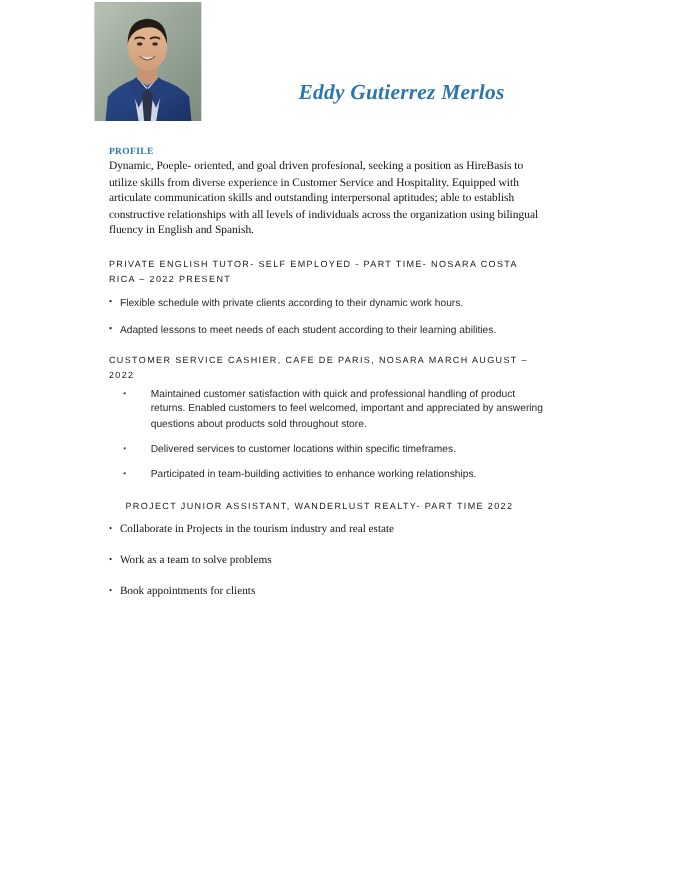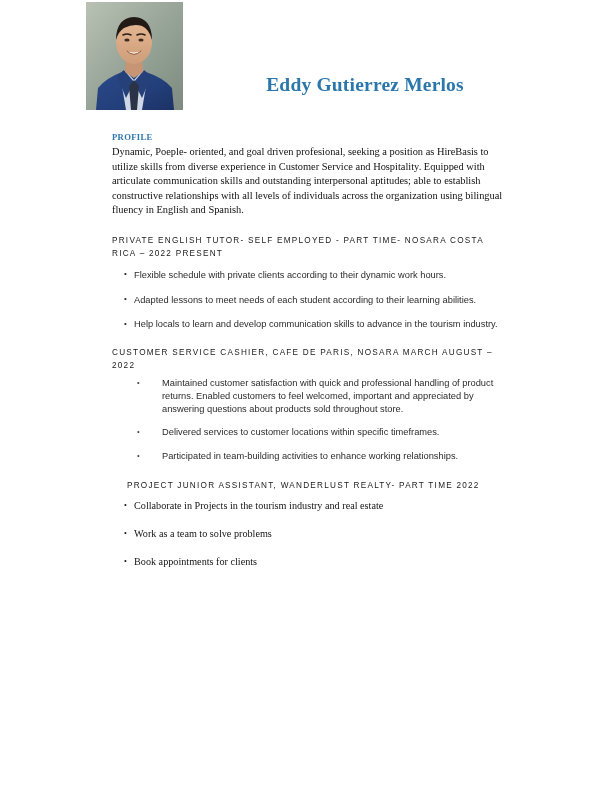--- a/index.html
+++ b/index.html
@@ -16,20 +16,21 @@
     font-family: "Liberation Serif", serif;
   }
 
   
   .header {
     position: absolute;
     left: 0;
     top: 0;
     width: 612px;
     height: 118px;
+    font-style: italic;
   }
   .photo-frame {
     position: absolute;
     left: 86px;
     top: 2px;
     width: 97px;
     height: 108px;
     overflow: hidden;
     background: #8d9a8c;
   }
@@ -48,21 +49,21 @@
     font-weight: bold;
     font-size: 19.5px;
     letter-spacing: 0.2px;
     color: #2b77ab;
     white-space: nowrap;
   }
 
   
   .content {
     position: absolute;
-    left: 112px;
+    left: 99px;
     top: 132px;
     width: 398px;
   }
 
   .section-label {
     font-family: "Liberation Serif", serif;
     font-weight: bold;
     font-size: 8.6px;
     letter-spacing: 0.35px;
     color: #2b77ab;
@@ -88,21 +89,21 @@
     text-transform: uppercase;
     margin: 0;
   }
   .job-1 { margin-top: 16px; }
   .job-2 { margin-top: 14px; }
   .job-3 { margin-top: 16px; margin-left: 15px; }
 
   
   ul.blist {
     list-style: none;
-    margin: 12px;
+    margin: 0;
     padding: 0;
   }
 
   
   ul.style-a { margin-top: 7px; }
   ul.style-a > li {
     position: relative;
     padding-left: 10px;
     margin-bottom: 10px;
     font-family: "Liberation Sans", sans-serif;
@@ -217,21 +218,20 @@
 
   <div class="content">
 
     <p class="section-label">PROFILE</p>
     <p class="profile-text">Dynamic, Poeple- oriented, and goal driven profesional, seeking a position as HireBasis to  utilize skills from diverse experience in Customer Service and Hospitality. Equipped with articulate communication skills and outstanding interpersonal aptitudes; able to establish constructive relationships with all levels of individuals across the organization using bilingual fluency in English and Spanish.</p>
 
     <p class="job-heading job-1">PRIVATE ENGLISH TUTOR- SELF EMPLOYED - PART TIME- NOSARA COSTA RICA  – 2022 PRESENT</p>
     <ul class="blist style-a">
       <li>Flexible schedule with private clients according to their dynamic work hours.</li>
       <li>Adapted lessons to meet needs of each student according to their learning abilities.</li>
-      <li>Help locals to learn and develop communication skills to advance in the tourism industry.</li>
     </ul>
 
     <p class="job-heading job-2">CUSTOMER SERVICE CASHIER, CAFE DE PARIS, NOSARA MARCH AUGUST  – 2022</p>
     <ul class="blist style-b">
       <li>Maintained customer satisfaction with quick and professional handling of product returns. Enabled customers to feel welcomed, important and appreciated by answering questions about products sold throughout store.</li>
       <li>Delivered services to customer locations within specific timeframes.</li>
       <li>Participated in team-building activities to enhance working relationships.</li>
     </ul>
 
     <p class="job-heading job-3">PROJECT JUNIOR ASSISTANT, WANDERLUST REALTY- PART TIME 2022</p>

